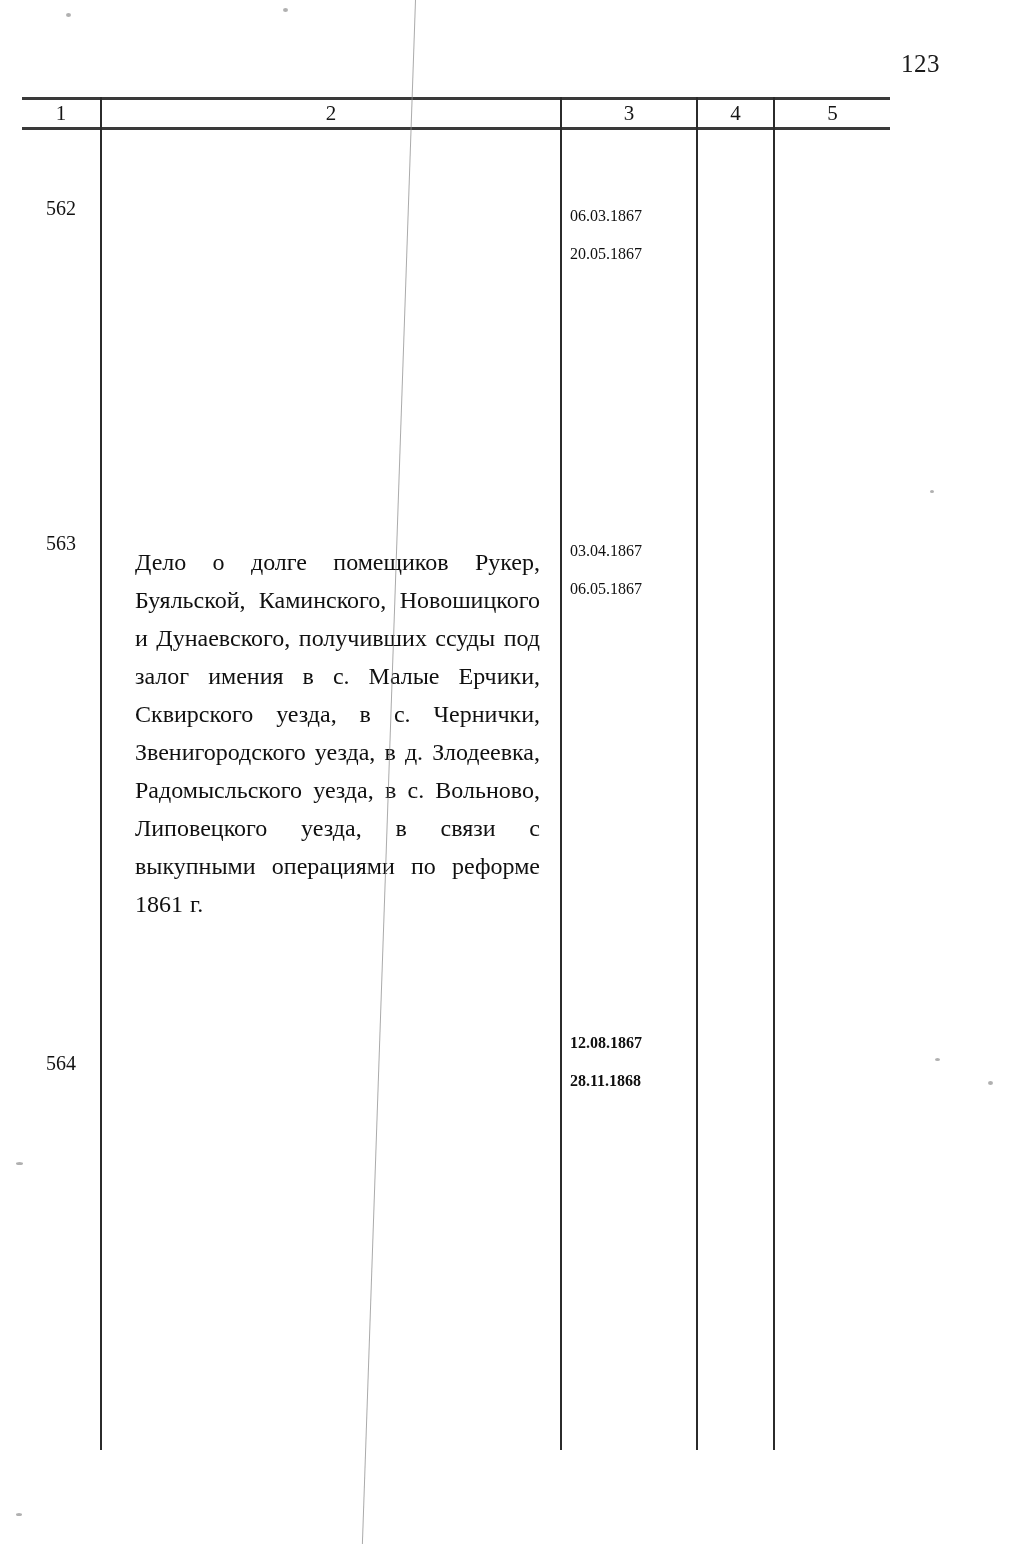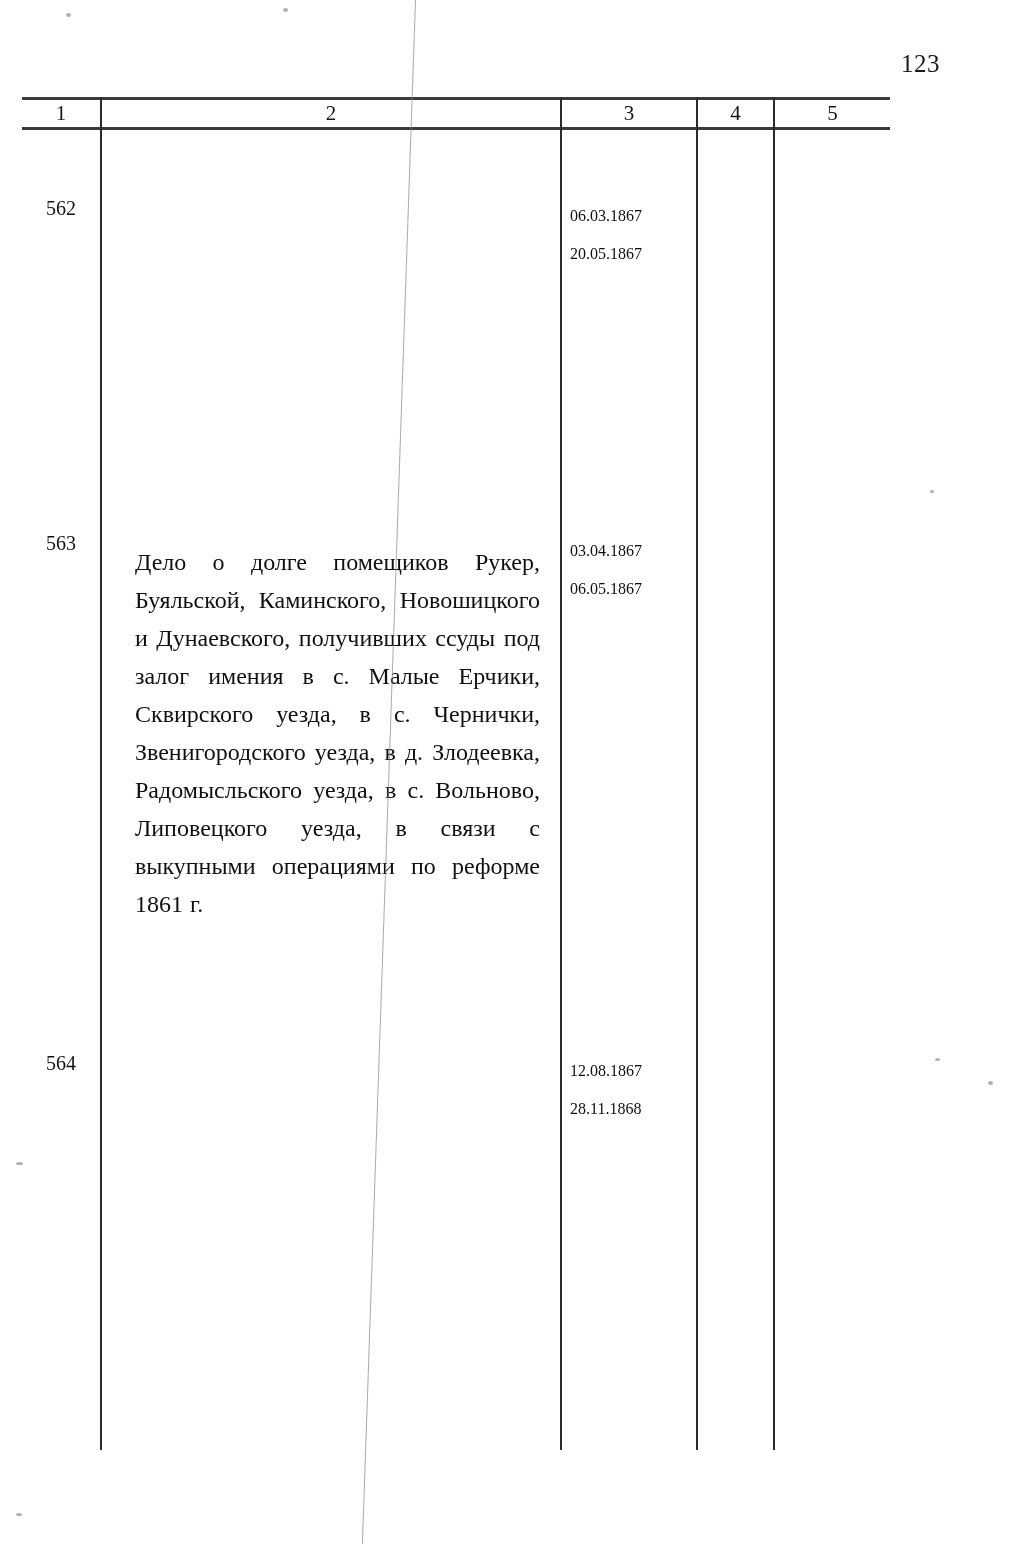--- a/index.html
+++ b/index.html
@@ -101,21 +101,21 @@
   #row-562-num   { top: 197px; }
   #row-562-desc  { top: 197px; }
   #row-562-dates { top: 197px; }
 
   #row-563-num   { top: 532px; text-align: center; }
   #row-563-desc  { top: 543px; }
   #row-563-dates { top: 532px; }
 
   #row-564-num   { top: 1052px; }
   #row-564-desc  { top: 1052px; }
-  #row-564-dates { top: 1052px; }
+  #row-564-dates { top: 1024px; font-weight: bold; }
 
   
   #scan-fold {
     position: absolute;
     top: 0px;
     left: 415px;
     width: 1px;
     height: 1545px;
     background: #8e8e8e;
     opacity: 0.75;

